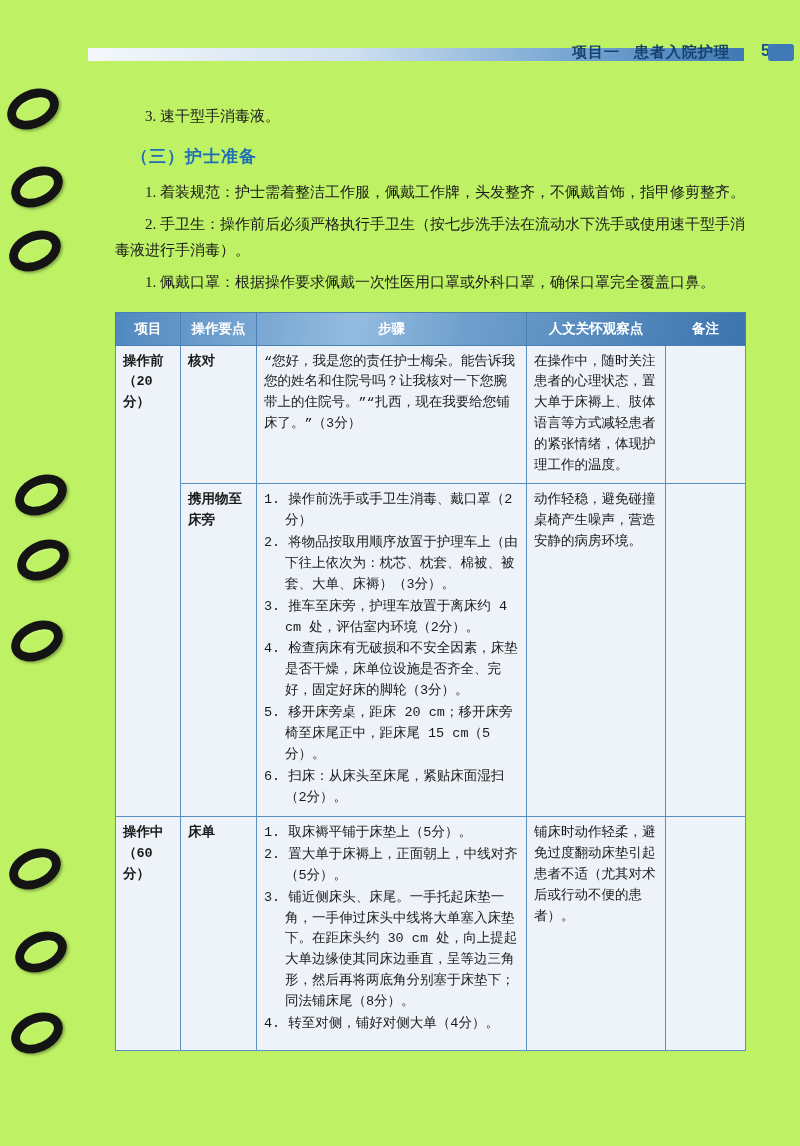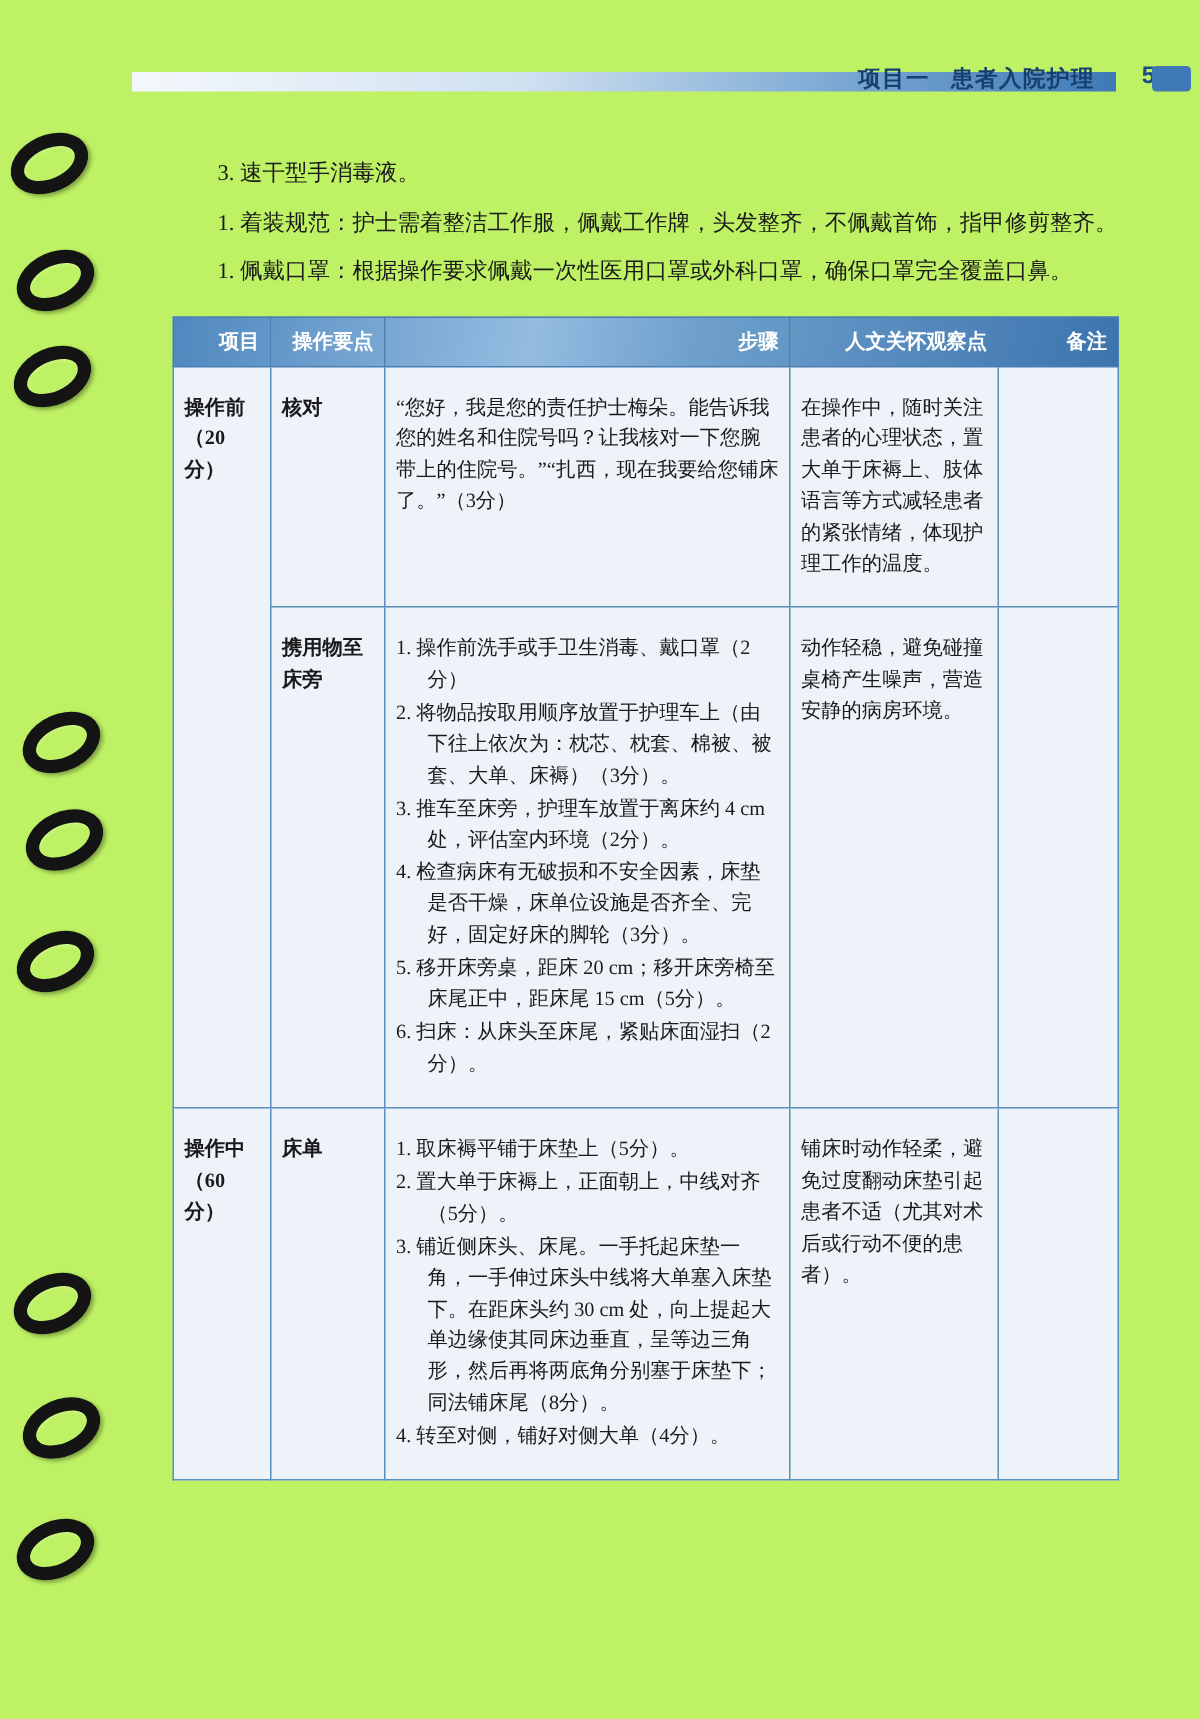--- a/index.html
+++ b/index.html
@@ -49,29 +49,29 @@
     color:#1e6fb8; font-size:17px; font-weight:bold;
     margin:15px 0 12px 0; padding-left:16px; letter-spacing:1px;
   }
 
   
   .proc-table {
     width:630px; border-collapse:collapse; margin-top:16px;
     table-layout:fixed; font-size:13.5px;
   }
   .proc-table th, .proc-table td {
-    border:1px solid #5b90c2; vertical-align:top; padding:17px 7px;
+    border:1px solid #5b90c2; vertical-align:top; padding:6px 7px;font-family:Liberation Mono, monospace;
   }
   .proc-table thead tr {
     background:linear-gradient(100deg,#5088bf 0%,#94bce0 38%,#6fa0cd 55%,#3c74ae 100%);
     height:30px;
   }
   .proc-table thead th {
     color:#ffffff; font-family:Liberation Serif, serif;
-    font-weight:bold; font-size:13.5px; text-align:right; padding:7px 7px;
+    font-weight:bold; font-size:13.5px; text-align:center; padding:7px 7px;
     border-color:#4a7fb3;
   }
   .proc-table td { background:#edf3f9; line-height:1.55; }
   td.cell-item, td.cell-point { font-weight:bold; white-space:pre-line; }
   .steps .step { margin-bottom:1px; }
   .steps.hanging .step { padding-left:1.55em; text-indent:-1.55em; }
   tr.r1 { height:124px; }
   tr.r2 { height:274px; }
   tr.r3 { height:234px; }
 </style>
@@ -97,21 +97,23 @@
     <div class="header-title">
       <span>项目一</span><span class="chapter-gap"></span><span>患者入院护理</span>
     </div>
     <div class="page-number">5</div>
     <div class="header-tab"></div>
   </div>
 
   <div class="content">
     <p class="body-para">3. 速干型手消毒液。</p>
 
+    <h3 class="section-heading">（三）护士准备</h3>
     <p class="body-para">1. 着装规范：护士需着整洁工作服，佩戴工作牌，头发整齐，不佩戴首饰，指甲修剪整齐。</p>
+    <p class="body-para">2. 手卫生：操作前后必须严格执行手卫生（按七步洗手法在流动水下洗手或使用速干型手消毒液进行手消毒）。</p>
     <p class="body-para">1. 佩戴口罩：根据操作要求佩戴一次性医用口罩或外科口罩，确保口罩完全覆盖口鼻。</p>
 
 
     <table class="proc-table">
       <colgroup>
         <col style="width:65px">
           <col style="width:76px">
           <col style="width:270px">
           <col style="width:139px">
           <col style="width:80px">

